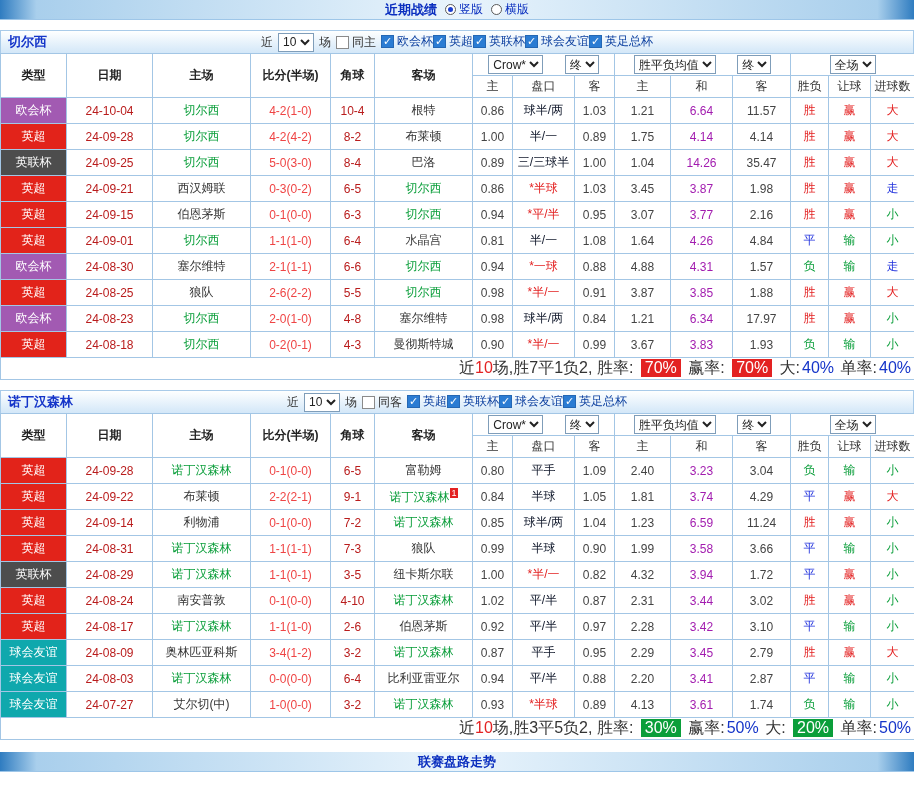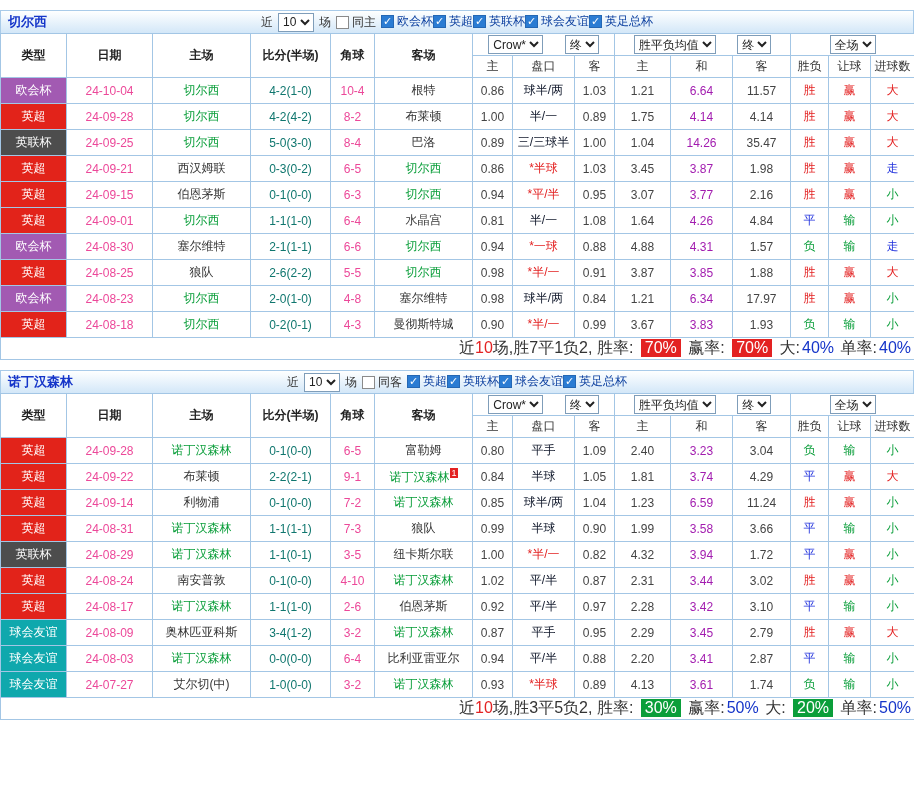--- a/index.html
+++ b/index.html
@@ -42,41 +42,52 @@
   
   table.stats { width:914px; table-layout:fixed; border-collapse:collapse; font-size:12px; text-align:center; border:1px solid #86aed2; background:#fff; }
   th, td { border:1px solid #a3c6e5; height:26px; padding:0 1px; overflow:hidden; white-space:nowrap; }
   thead th.h-main { font-weight:bold; color:#222;margin-left:14px; }
   thead tr.hd1 th { height:22px; }
   thead tr.hd2 th { height:22px; font-weight:normal; color:#333; }
   .dd-cell { font-weight:normal; }
   .dd-cell select { margin:0 9px; }
 
   td.type { color:#fff; }
-  td.muted { color:#ec4899; }
+  td.muted { color:#b91c1c; }
   td.team { color:#333; }
   td.team.focal { color:#0a9e3a; }
-  td.score { color:#0f766e;text-align:center; }
+  td.score { color:#ef4444;text-align:center; }
   td.odds { color:#444; }
   td.eu-draw { color:#a21caf; }
   td.hc { color:#0f172a; }
   td.hc.star { color:#e32222; }
   sup.mark { color:#fff; background:#e32222; font-size:9px; line-height:10px; padding:0 1px; margin-left:1px; }
 
   tfoot td.summary { height:22px; text-align:right; color:#333; font-size:16px; }
   .badge-red { background:#e32222; color:#fff; padding:0 4px; margin:0 3px; display:inline-block; }
   .badge-green { background:#0a9e3a; color:#fff; padding:0 4px; margin:0 3px; display:inline-block; }
   .val-blue { color:#1535c9; margin:0 2px; }
   .num-red { color:#e32222; }
 </style>
 </head>
 <body>
 
 <div class="page">
 
+  <div class="module-bar">
+    <span class="top-title">近期战绩</span>
+    <label class="radio-opt">
+      <span class="radio checked"></span>
+      <span>竖版</span>
+    </label>
+    <label class="radio-opt">
+      <span class="radio"></span>
+      <span>横版</span>
+    </label>
+  </div>
 
   <div id="sections-root">
   <div class="section">
     <div class="section-bar">
       <span class="team-title">切尔西</span>
       <span class="filters">
         <span class="f-near">近</span>
         <select class="f-count"><option>10</option></select>
         <span class="f-games">场</span>
         <label class="cbg venue-cbg">
@@ -581,14 +592,17 @@
           </tbody>
       <tfoot>
         <tr>
           <td colspan="15" class="summary"><span>近</span><span class="num-red">10</span><span>场,胜3平5负2, 胜率: </span><span class="badge-green">30%</span><span> 赢率:</span><span class="val-blue">50%</span><span> 大: </span><span class="badge-green">20%</span><span> 单率:</span><span class="val-blue">50%</span></td>
         </tr>
       </tfoot>
     </table>
   </div>
 </div>
 
+  <div class="module-bar bottom-bar">
+    <span class="bottom-title">联赛盘路走势</span>
+  </div>
 
 </div>
 
 </body></html>

